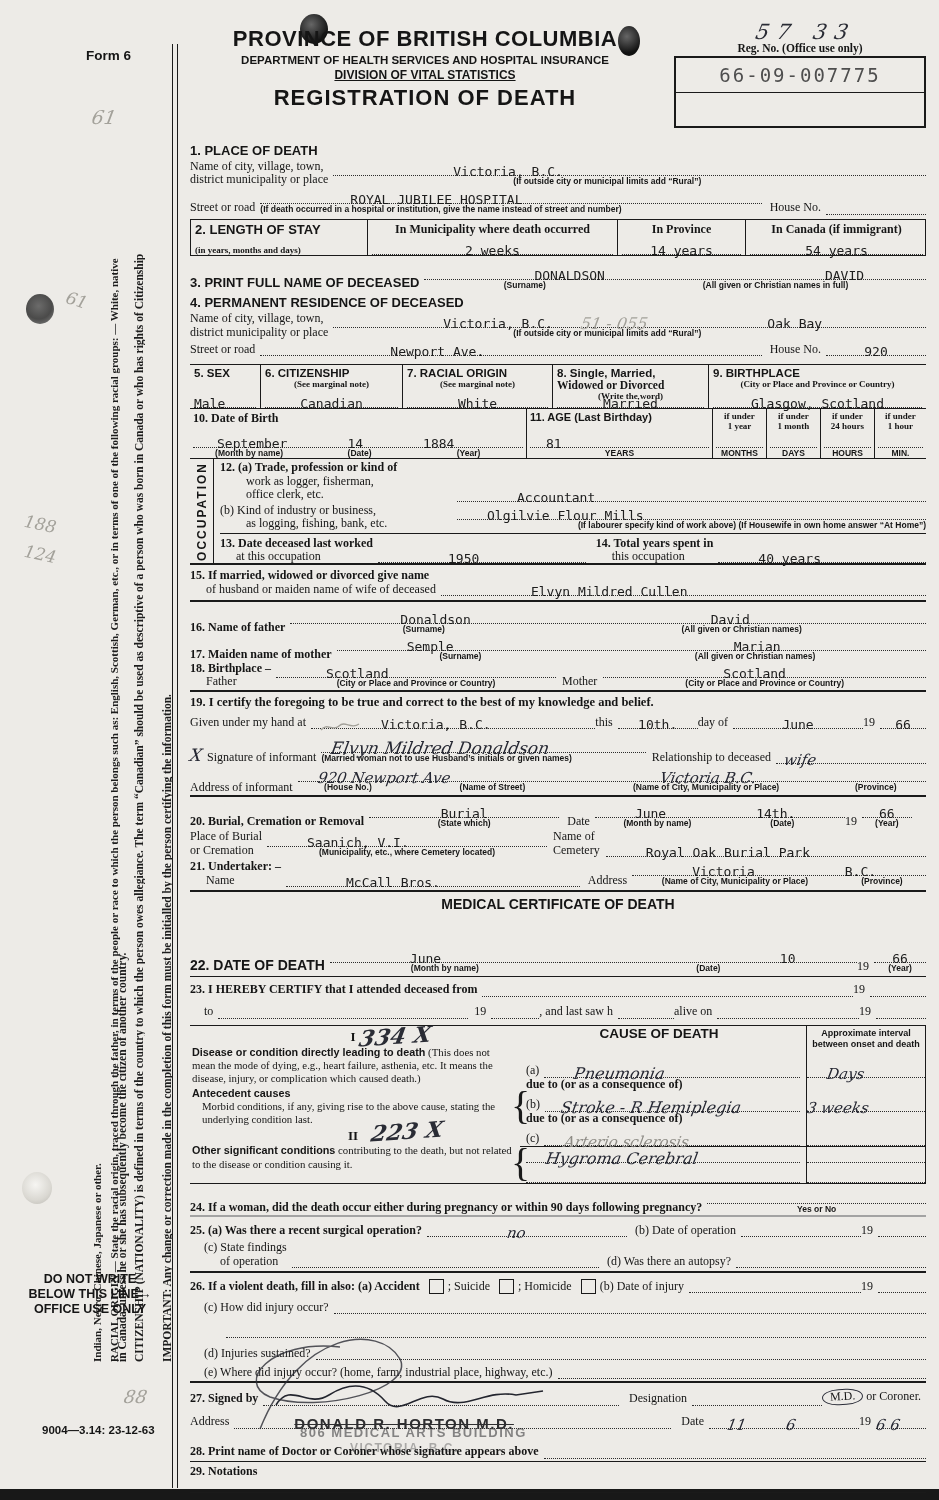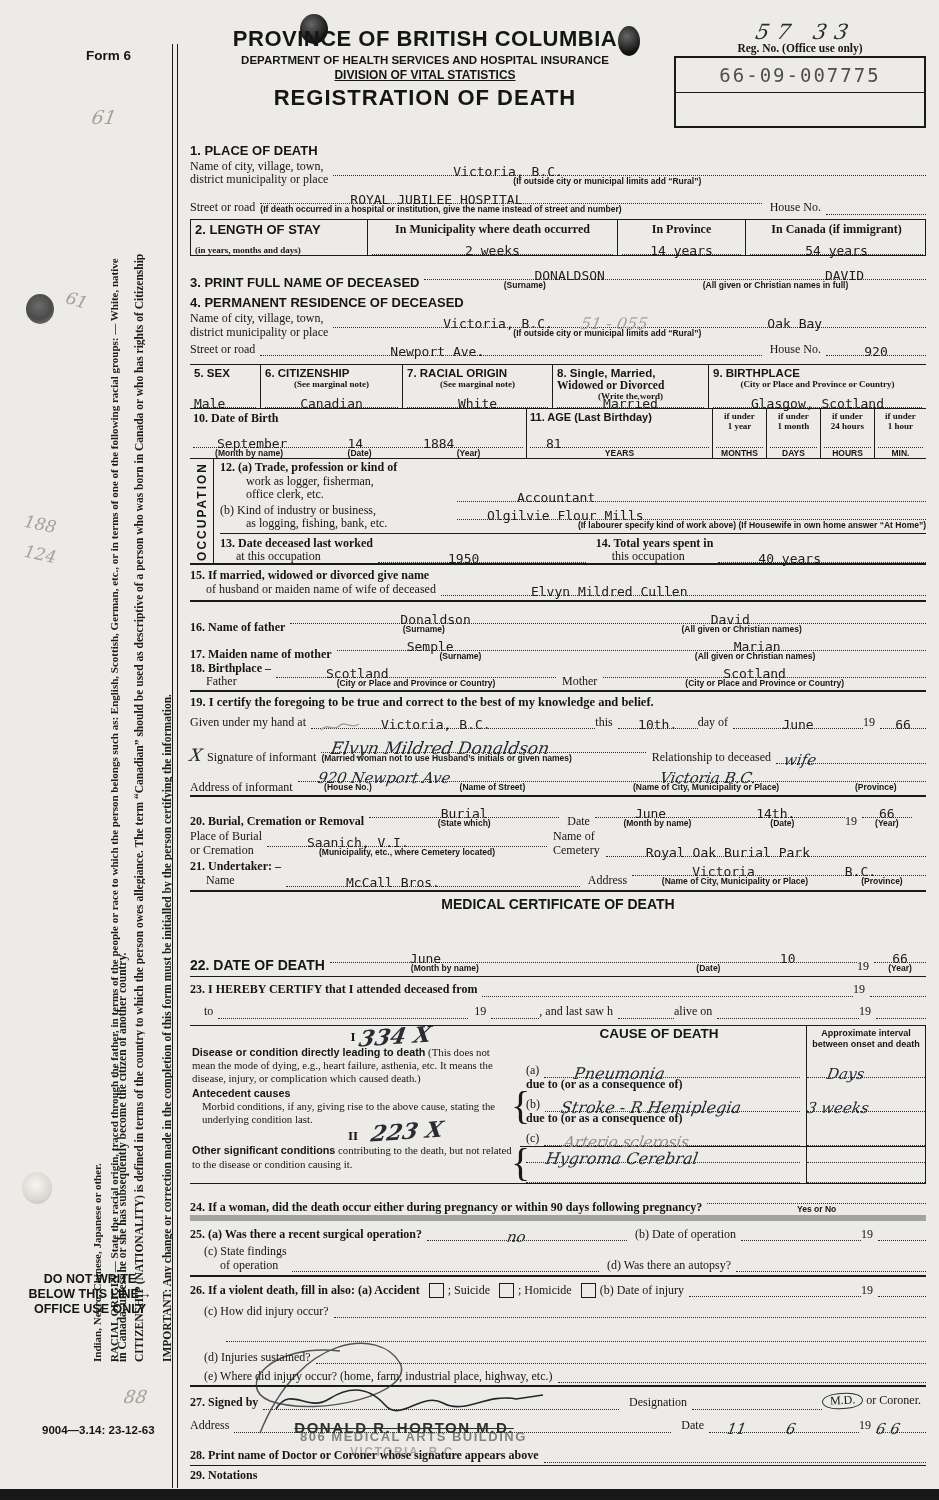--- a/index.html
+++ b/index.html
@@ -657,21 +657,21 @@
           <div class="crmid">
               <div class="d"></div>
             </div>
           <div class="crint">
               <div class="d"></div>
             </div>
         </div>
       </div>
     </div>
 
-    <div class="r" style="margin-top:4px;padding-bottom:1px;border-bottom:6px solid #a3a3a3;">
+    <div class="r" style="margin-top:4px;padding-bottom:1px;border-bottom:2px solid #a3a3a3;">
       <div class="lab bold" style="font-family:'Liberation Serif',serif;">24. If a woman, did the death occur either during pregnancy or within 90 days following pregnancy?</div>
       <div class="stack">
         <div class="d"></div>
         <div class="cap">Yes or No</div>
       </div>
     </div>
 
     <div style="padding:4px 0 3px 0;border-bottom:2px solid #1a1a1a;">
       <div class="r">
         <div class="lab bold" style="font-family:'Liberation Serif',serif;">25. (a) Was there a recent surgical operation?</div>

